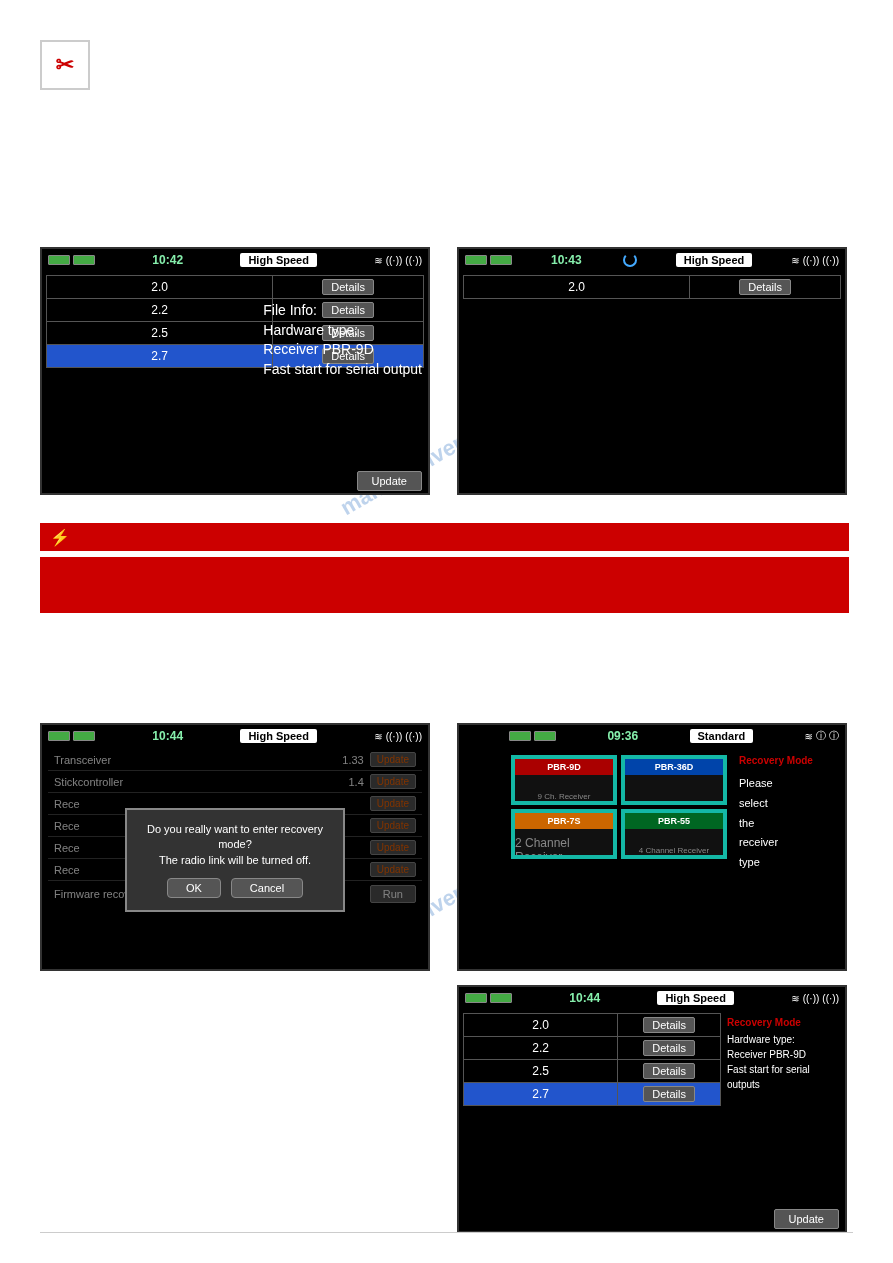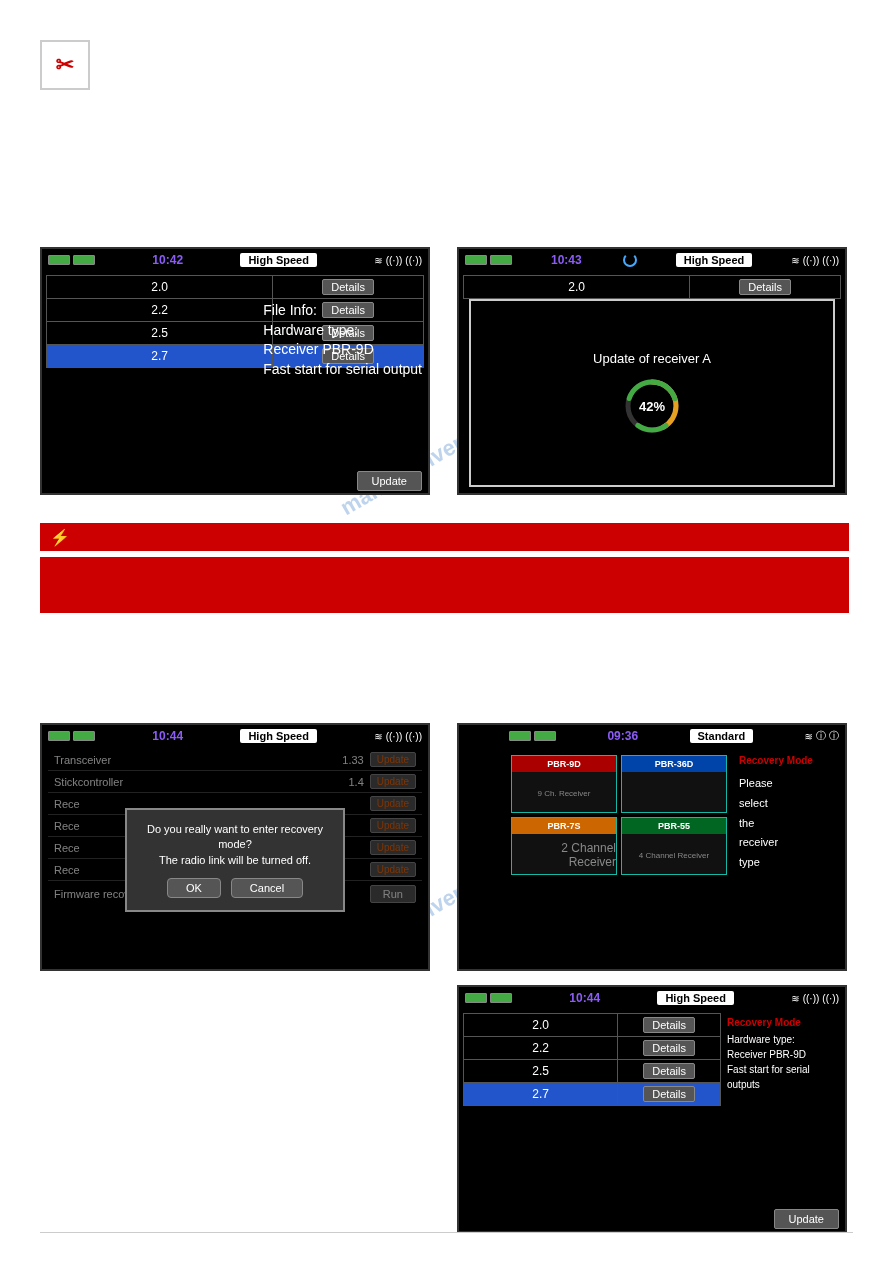--- a/index.html
+++ b/index.html
@@ -57,21 +57,21 @@
       display: inline-block;
       width: 22px;
       height: 10px;
       background: #4a4;
       border: 1px solid #888;
       border-radius: 1px;
     }
     .screen-header .time {
       font-size: 12px;
       font-weight: bold;
-      color: #8b5cf6;
+      color: #86efac;
     }
     .speed-badge {
       background: #fff;
       color: #000;
       font-weight: bold;
       font-size: 11px;
       padding: 1px 8px;
       border-radius: 2px;
     }
     .wifi-icons {
@@ -297,42 +297,41 @@
       color: #000;
       font-weight: bold;
       font-size: 11px;
       padding: 1px 8px;
       border-radius: 2px;
     }
 
     
     .rx-card {
       background: #111;
-      border: 1px solid #14b8a6;
-      height: 58px;
+      border: 4px solid #14b8a6;
+      height: 50px;
       overflow: hidden;
       cursor: pointer;
     }
     .rx-card-header {
       height: 16px;
       display: flex;
       align-items: center;
       justify-content: center;
       font-size: 9px;
       font-weight: bold;
       color: #fff;
     }
     .rx-card-body {
       display: flex;
       align-items: center;
       justify-content: center;
       height: 42px;
       color: #aaa;
       font-size: 9px;
-      text-align: right;
     }
     .rx-red { background: #aa0000; }
     .rx-blue { background: #0044aa; text-align: center; }
     .rx-orange { background: #cc6600; }
     .rx-green { background: #006622; }
 
     
     .watermark {
       position: absolute;
       color: rgba(70, 130, 200, 0.35);
@@ -415,31 +414,20 @@
   </div>
   <div class="screen-body" style="padding:4px;position:relative;height:226px;">
     <table class="fw-table">
       <tbody>
           <tr>
         <td class="version-cell">2.0</td>
         <td class="details-cell"><button class="details-btn">Details</button></td>
       </tr>
     </tbody>
       </table>
-    <div class="progress-box">
-      <div class="progress-title">Update of receiver A</div>
-      <div class="progress-ring-container">
-        <svg width="60" height="60" viewBox="0 0 60 60">
-          <circle cx="30" cy="30" r="24" fill="none" stroke="#333" stroke-width="5"></circle>
-          <circle cx="30" cy="30" r="24" fill="none" stroke="#e8a020" stroke-width="5" stroke-dasharray="150.8" stroke-dashoffset="87.5" stroke-linecap="round"></circle>
-          <circle cx="30" cy="30" r="24" fill="none" stroke="#4a4" stroke-width="5" stroke-dasharray="30" stroke-dashoffset="-120" stroke-linecap="round"></circle>
-        </svg>
-        <div class="progress-label">42%</div>
-      </div>
-    </div>
   </div>
 </div>
 
 <div class="red-banner" style="top:523px;left:40px;width:809px;height:28px;">
   <span class="red-banner-icon">⚡</span>
 </div>
 
 <div class="red-banner-2" style="top:557px;left:40px;width:809px;height:56px;">
 </div>
 

